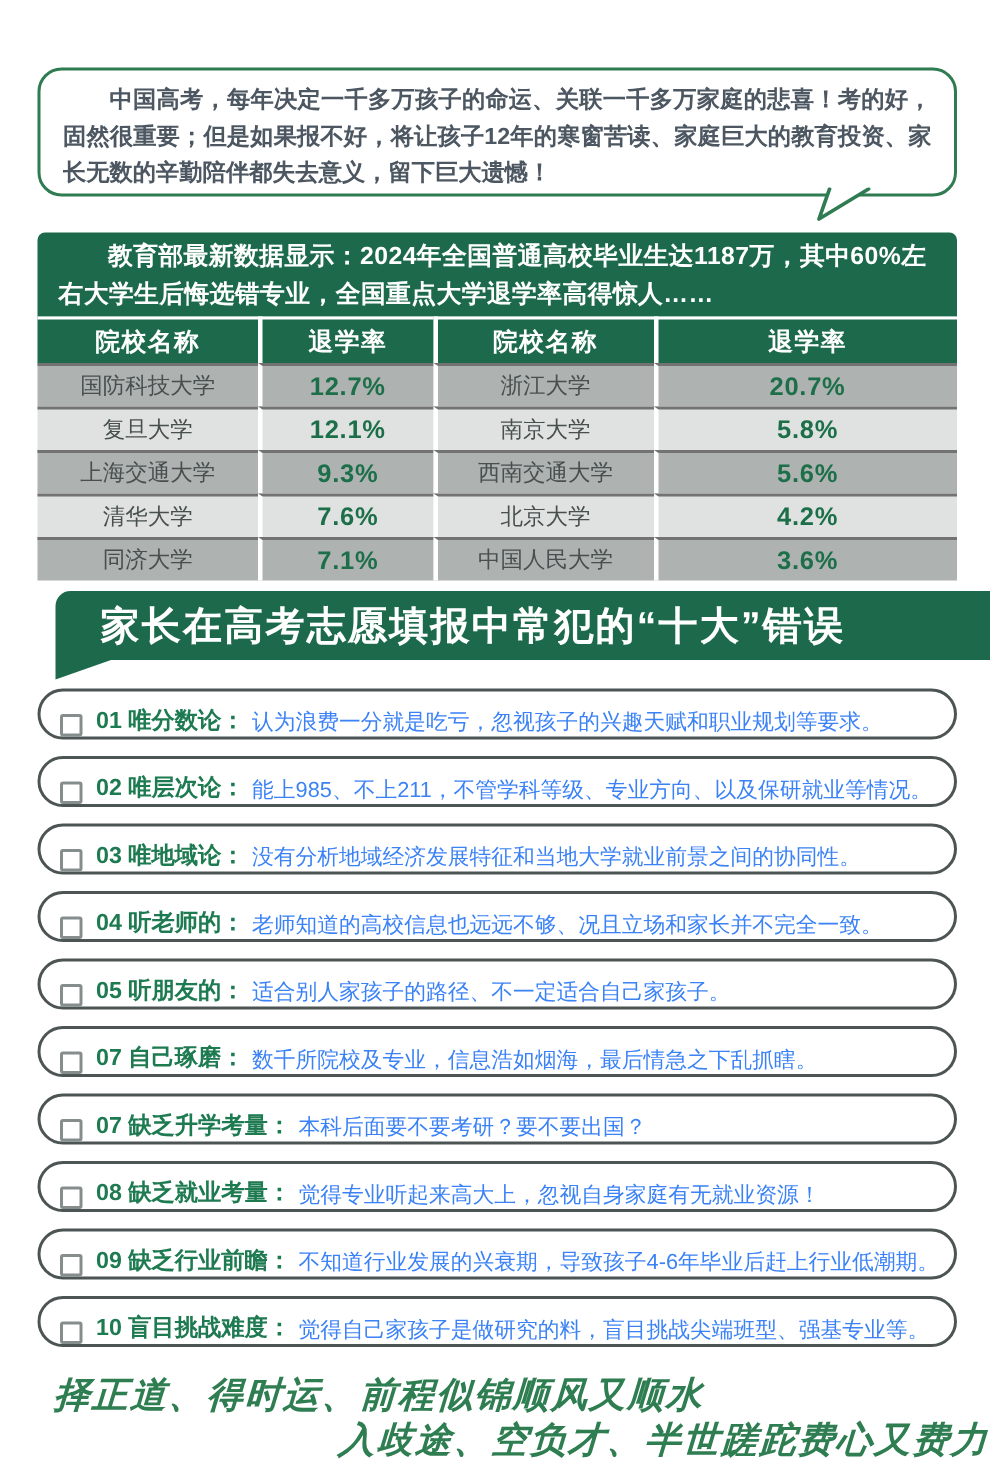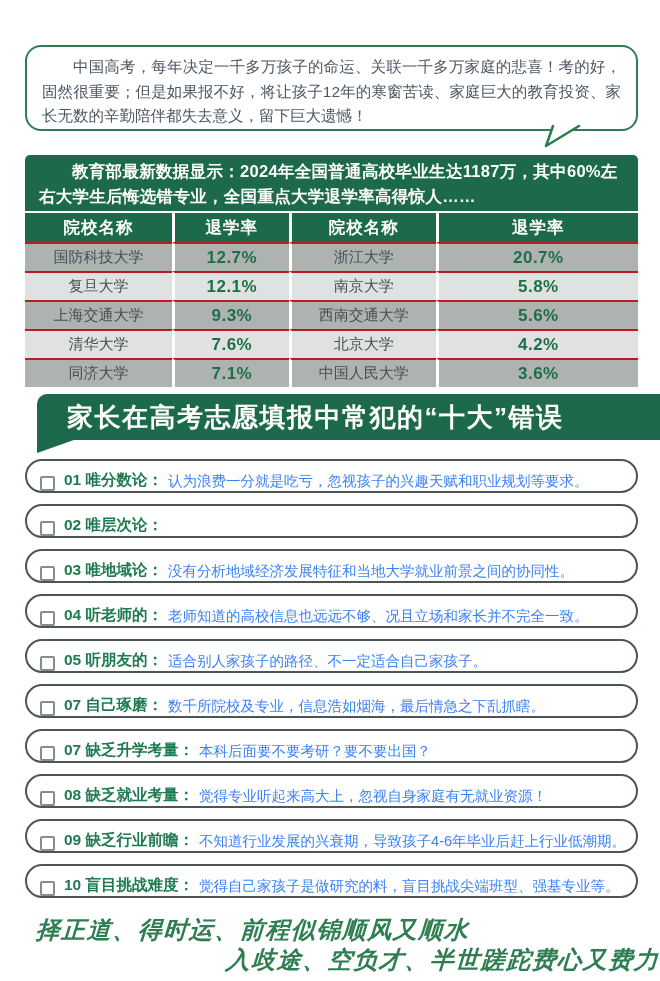--- a/index.html
+++ b/index.html
@@ -7,38 +7,38 @@
   body { font-family:"Liberation Sans", sans-serif; }
   .page { position:relative; width:660px; height:981px; background:#ffffff; overflow:hidden; margin:0 auto; }
 
   
   .bubble {
     position:absolute; left:25px; top:45px; width:613px; height:86px;
     border:2.5px solid #2f7b52; border-radius:16px; background:#fff;
   }
   .bubble p {
     padding:8px 15px 0 15px; font-size:15.5px; line-height:24.5px;
-    color:#4d5762; font-weight:400; text-indent:2em; text-align:justify;
+    color:#4d5762; font-weight:700; text-indent:2em; text-align:justify;
   }
   .bubble svg.tail { position:absolute; left:512px; bottom:-20px; }
 
   
   .stats { position:absolute; left:25px; top:155px; width:613px;border-radius:26px; }
   .stats-intro {
     background:#1c6a4b; color:#ffffff; font-size:16.5px; font-weight:600;
     line-height:25px; padding:4px 14px 2px 14px; text-indent:2em;
     border-radius:5px 5px 0 0; letter-spacing:0.3px;
   }
   table.dropout { width:100%; border-collapse:separate; border-spacing:0; table-layout:fixed; }
   table.dropout th {
     background:#1c6a4b; color:#fff; font-size:16.5px; font-weight:bold;
     height:31px; border-top:2px solid #fff; text-align:center; letter-spacing:1px;
   }
   table.dropout th + th, table.dropout td + td { border-left:3px solid #fff;margin-left:24px; }
-  table.dropout td { height:29px; text-align:center; border-top:2px solid #b91c1c; }
+  table.dropout td { height:29px; text-align:center; border-top:2px solid #737373; }
   table.dropout tbody tr:nth-child(odd) td { background:#aeb2b1; }
   table.dropout tbody tr:nth-child(even) td { background:#dfe2e0; }
   td.uni  { color:#474f4f; font-size:15px; font-weight:500; }
   td.rate { color:#1d6f4a; font-size:17px; font-weight:bold; letter-spacing:0.5px; }
 
   
   .banner {
     position:absolute; left:25px; top:394px; width:635px; height:46px;
     background:#1c6a4b; border-radius:10px 0 0 0;margin-left:12px;
   }
@@ -144,20 +144,21 @@
 
   <div class="mistakes">
       <div class="pill">
     <span class="checkbox"></span>
     <span class="label">01 唯分数论：</span>
     <span class="desc">认为浪费一分就是吃亏，忽视孩子的兴趣天赋和职业规划等要求。</span>
   </div>
       <div class="pill">
     <span class="checkbox"></span>
     <span class="label">02 唯层次论：</span>
+    <span class="desc">能上985、不上211，不管学科等级、专业方向、以及保研就业等情况。</span>
   </div>
       <div class="pill">
     <span class="checkbox"></span>
     <span class="label">03 唯地域论：</span>
     <span class="desc">没有分析地域经济发展特征和当地大学就业前景之间的协同性。</span>
   </div>
       <div class="pill">
     <span class="checkbox"></span>
     <span class="label">04 听老师的：</span>
     <span class="desc">老师知道的高校信息也远远不够、况且立场和家长并不完全一致。</span>

